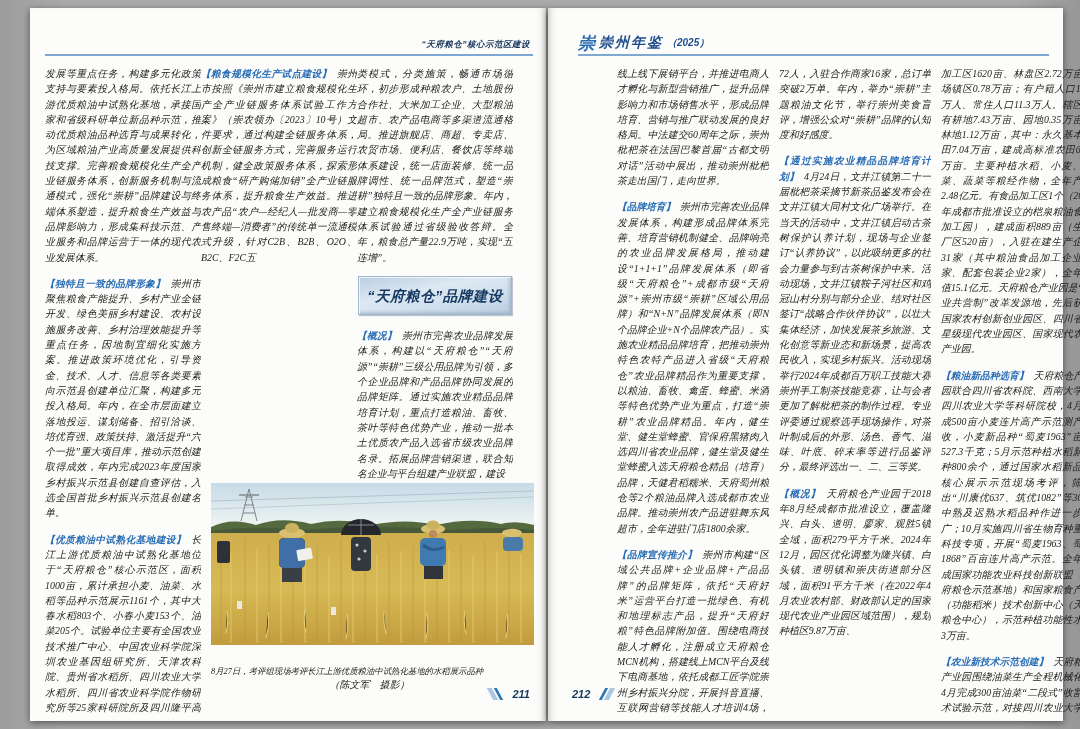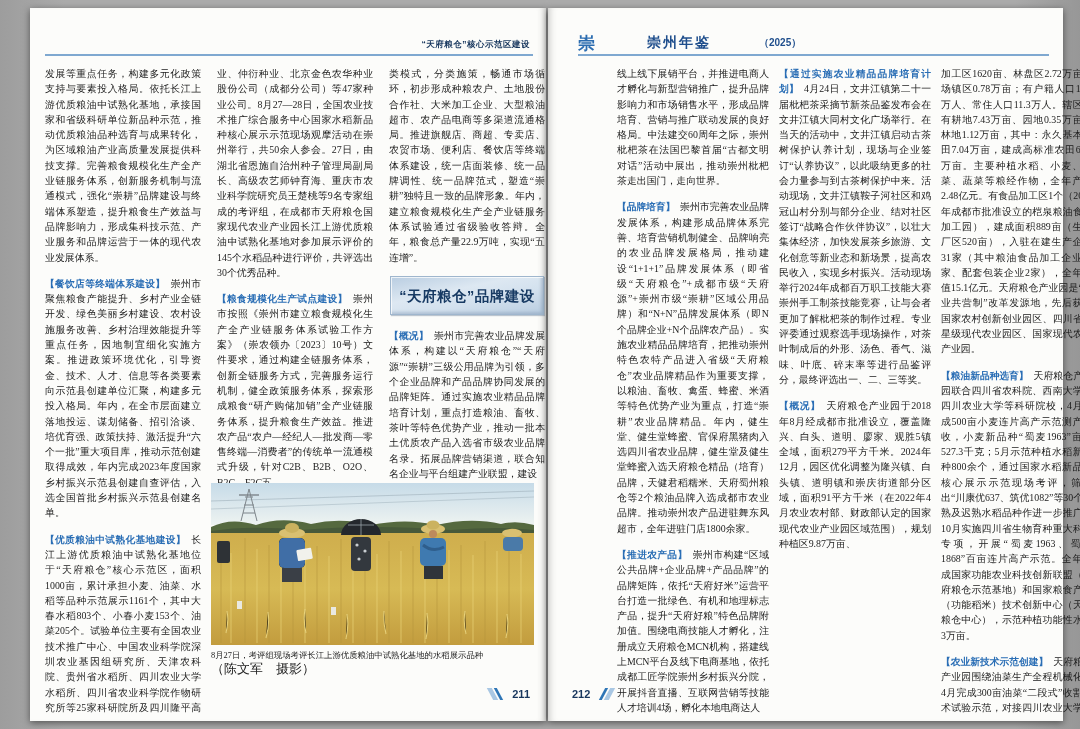--- a/index.html
+++ b/index.html
@@ -2,60 +2,60 @@
 <html><head>
 <meta charset="utf-8">
 <style>
   html,body{margin:0;padding:0;}
   body{
     width:1080px;height:729px;overflow:hidden;
     background:linear-gradient(90deg,#9d9d9d,#ababab 6%,#ababab 94%,#979797);
     font-family:"Liberation Serif","DejaVu Serif",serif;
   }
   .spread{position:relative;width:1080px;height:729px;}
-  .page{position:absolute;top:8px;height:713px;background:#fcfcfa;}
+  .page{position:absolute;top:8px;height:713px;background:#fcfcfa;font-style:italic;}
   .page.left{left:30px;width:516px;box-shadow:0 2px 7px rgba(0,0,0,.5), inset -7px 0 9px -7px rgba(0,0,0,.30);}
   .page.right{left:548px;width:515px;box-shadow:0 2px 7px rgba(0,0,0,.5), inset 7px 0 9px -7px rgba(0,0,0,.30);}
 
   
   .runhead{position:absolute;top:31px;font-family:"Liberation Sans","DejaVu Sans",sans-serif;
     font-weight:bold;color:#17365d;}
   .page.left .runhead{right:16px;font-size:8.5px;letter-spacing:.5px;}
   .page.right .runhead{left:30px;display:flex;align-items:center;gap:4px;top:26px;}
   .logo-glyph{color:#2b6cb0;font-size:17px;line-height:1;font-weight:bold;}
-  .bookname{font-size:14px;color:#1f4e8c;letter-spacing:2px;margin-left:48px;}
-  .bookyear{font-size:10px;color:#1f4e8c;margin-left:44px;}
+  .bookname{font-size:14px;color:#1f4e8c;letter-spacing:2px;}
+  .bookyear{font-size:10px;color:#1f4e8c;}
   .rule{position:absolute;top:46px;height:2px;background:#7fa8d0;}
   .page.left .rule{left:15px;right:13px;}
   .page.right .rule{left:30px;right:14px;}
 
   
   .cols{position:absolute;top:58px;display:flex;}
-  .page.left .cols{left:15px;gap:16px;}
+  .page.left .cols{left:15px;gap:0;}
   .page.right .cols{left:30px;gap:10px;margin-left:39px;}
   .col{height:648px;overflow:hidden;}
   .page.left .col{width:156px;}
   .page.right .col{width:152px;}
   .para{margin:0 0 11px;font-size:9.9px;line-height:15.3px;color:#1b1b1b;
     text-align:justify;text-justify:inter-character;}
   .sec{color:#2a6eb5;font-weight:bold;font-family:"Liberation Sans","DejaVu Sans",sans-serif;font-size:9.7px;}
   .head-box{
     margin:7px 1px 13px;padding:9px 0 8px;text-align:center;
     font-family:"Liberation Sans","DejaVu Sans",sans-serif;
     font-size:14.5px;font-weight:bold;color:#173a63;line-height:1.4;letter-spacing:.5px;
     background:linear-gradient(168deg,#b9cde1 0%,#dde8f2 38%,#d3e1ee 62%,#b9cde1 100%);
     border:1px solid #9fb6cd;
     box-shadow:inset 1px 1px 0 rgba(255,255,255,.75), inset -2px -2px 3px rgba(125,148,175,.40), 1px 1px 1px rgba(110,130,155,.45);
   }
 
   
   .photo-wrap{position:absolute;left:181px;top:475px;width:323px;background:#fcfcfa;z-index:3;}
   .photo-wrap svg{display:block;}
-  .caption{margin-top:5px;font-size:8.4px;line-height:12.5px;color:#222;text-align:justify;text-justify:inter-character;}
-  .credit{font-size:13px;line-height:12.5px;color:#222;text-align:left;padding-right:6px;}
+  .caption{margin-top:21px;font-size:8.4px;line-height:12.5px;color:#222;text-align:justify;text-justify:inter-character;}
+  .credit{font-size:10px;line-height:12.5px;color:#222;text-align:center;padding-right:6px;}
 
   
   .folio{position:absolute;bottom:21px;display:flex;align-items:center;gap:12px;
     font-family:"Liberation Sans","DejaVu Sans",sans-serif;font-size:11px;font-weight:bold;color:#17365d;z-index:4;}
   .page.left .folio{right:16px;}
   .page.right .folio{left:24px;}
   .slashes{display:flex;gap:2px;}
   .sl{width:5px;height:12px;}
   .sl.a{background:#a9c7e3;}
   .sl.b{background:#2e75b6;width:3px;}
@@ -66,25 +66,24 @@
 <body>
 
 <div class="spread">
 
   <div class="page left">
     <div class="runhead">“天府粮仓”核心示范区建设</div>
     <div class="rule"></div>
     <div class="cols">
       <div class="col">
           <p class="para">发展等重点任务，构建多元化政策支持与要素投入格局。依托长江上游优质粮油中试熟化基地，承接国家和省级科研单位新品种示范，推动优质粮油品种选育与成果转化，为区域粮油产业高质量发展提供科技支撑。完善粮食规模化生产全产业链服务体系，创新服务机制与流通模式，强化“崇耕”品牌建设与终端体系塑造，提升粮食生产效益与品牌影响力，形成集科技示范、产业服务和品牌运营于一体的现代农业发展体系。</p>
-          <p class="para"><span class="sec">【餐饮店等终端体系建设】</span> 崇州市聚焦粮食产能提升、乡村产业全链开发、绿色美丽乡村建设、农村设施服务改善、乡村治理效能提升等重点任务，因地制宜细化实施方案。推进政策环境优化，引导资金、技术、人才、信息等各类要素向示范县创建单位汇聚，构建多元投入格局。年内，在全市层面建立落地投运、谋划储备、招引洽谈、培优育强、政策扶持、激活提升“六个一批”重大项目库，推动示范创建取得成效，年内完成2023年度国家乡村振兴示范县创建自查评估，入选全国首批乡村振兴示范县创建名单。</p>
+          <p class="para"><span class="sec">【独特且一致的品牌形象】</span> 崇州市聚焦粮食产能提升、乡村产业全链开发、绿色美丽乡村建设、农村设施服务改善、乡村治理效能提升等重点任务，因地制宜细化实施方案。推进政策环境优化，引导资金、技术、人才、信息等各类要素向示范县创建单位汇聚，构建多元投入格局。年内，在全市层面建立落地投运、谋划储备、招引洽谈、培优育强、政策扶持、激活提升“六个一批”重大项目库，推动示范创建取得成效，年内完成2023年度国家乡村振兴示范县创建自查评估，入选全国首批乡村振兴示范县创建名单。</p>
           <p class="para"><span class="sec">【优质粮油中试熟化基地建设】</span> 长江上游优质粮油中试熟化基地位于“天府粮仓”核心示范区，面积1000亩，累计承担小麦、油菜、水稻等品种示范展示1161个，其中大春水稻803个、小春小麦153个、油菜205个。试验单位主要有全国农业技术推广中心、中国农业科学院深圳农业基因组研究所、天津农科院、贵州省水稻所、四川农业大学水稻所、四川省农业科学院作物研究所等25家科研院所及四川隆平高科种</p>
         </div>
       <div class="col">
-          <p class="para">业、仲衍种业、北京金色农华种业股份公司（成都分公司）等47家种业公司。8月27—28日，全国农业技术推广综合服务中心国家水稻新品种核心展示示范现场观摩活动在崇州举行，共50余人参会。27日，由湖北省恩施自治州种子管理局副局长、高级农艺师钟育海、重庆市农业科学院研究员王楚桃等9名专家组成的考评组，在成都市天府粮仓国家现代农业产业园长江上游优质粮油中试熟化基地对参加展示评价的145个水稻品种进行评价，共评选出30个优秀品种。</p>
           <p class="para"><span class="sec">【粮食规模化生产试点建设】</span> 崇州市按照《崇州市建立粮食规模化生产全产业链服务体系试验工作方案》（崇农领办〔2023〕10号）文件要求，通过构建全链服务体系，创新全链服务方式，完善服务运行机制，健全政策服务体系，探索形成粮食“研产购储加销”全产业链服务体系，提升粮食生产效益。推进农产品“农户—经纪人—批发商—零售终端—消费者”的传统单一流通模式升级，针对C2B、B2B、O2O、B2C、F2C五</p>
         </div>
       <div class="col">
           <p class="para">类模式，分类施策，畅通市场循环，初步形成种粮农户、土地股份合作社、大米加工企业、大型粮油超市、农产品电商等多渠道流通格局。推进旗舰店、商超、专卖店、农贸市场、便利店、餐饮店等终端体系建设，统一店面装修、统一品牌调性、统一品牌范式，塑造“崇耕”独特且一致的品牌形象。年内，建立粮食规模化生产全产业链服务体系试验通过省级验收答辩。全年，粮食总产量22.9万吨，实现“五连增”。</p>
           <div class="head-box">
             <div>“天府粮仓”品牌建设</div>
           </div>
           <p class="para"><span class="sec">【概况】</span> 崇州市完善农业品牌发展体系，构建以“天府粮仓”“天府源”“崇耕”三级公用品牌为引领，多个企业品牌和产品品牌协同发展的品牌矩阵。通过实施农业精品品牌培育计划，重点打造粮油、畜牧、茶叶等特色优势产业，推动一批本土优质农产品入选省市级农业品牌名录。拓展品牌营销渠道，联合知名企业与平台组建产业联盟，建设</p>
         </div>
     </div>
@@ -171,23 +170,24 @@
     <div class="runhead">
       <span class="logo-glyph">崇</span>
       <span class="bookname">崇州年鉴</span>
       <span class="bookyear">（2025）</span>
     </div>
     <div class="rule"></div>
     <div class="cols">
       <div class="col">
           <p class="para">线上线下展销平台，并推进电商人才孵化与新型营销推广，提升品牌影响力和市场销售水平，形成品牌培育、营销与推广联动发展的良好格局。中法建交60周年之际，崇州枇杷茶在法国巴黎首届“古都文明对话”活动中展出，推动崇州枇杷茶走出国门，走向世界。</p>
           <p class="para"><span class="sec">【品牌培育】</span> 崇州市完善农业品牌发展体系，构建形成品牌体系完善、培育营销机制健全、品牌响亮的农业品牌发展格局，推动建设“1+1+1”品牌发展体系（即省级“天府粮仓”+成都市级“天府源”+崇州市级“崇耕”区域公用品牌）和“N+N”品牌发展体系（即N个品牌企业+N个品牌农产品）。实施农业精品品牌培育，把推动崇州特色农特产品进入省级“天府粮仓”农业品牌精品作为重要支撑，以粮油、畜牧、禽蛋、蜂蜜、米酒等特色优势产业为重点，打造“崇耕”农业品牌精品。年内，健生堂、健生堂蜂蜜、官保府黑猪肉入选四川省农业品牌，健生堂及健生堂蜂蜜入选天府粮仓精品（培育）品牌，天健君稻糯米、天府蜀州粮仓等2个粮油品牌入选成都市农业品牌。推动崇州农产品进驻舞东风超市，全年进驻门店1800余家。</p>
-          <p class="para"><span class="sec">【推进农产品】</span> 崇州市构建“区域公共品牌+企业品牌+产品品牌”的品牌矩阵，依托“天府好米”运营平台打造一批绿色、有机和地理标志产品，提升“天府好粮”特色品牌附加值。围绕电商技能人才孵化，注册成立天府粮仓MCN机构，搭建线上MCN平台及线下电商基地，依托成都工匠学院崇州乡村振兴分院，开展抖音直播、互联网营销等技能人才培训4场，孵化本地电商达人</p>
-        </div>
-      <div class="col">
+          <p class="para"><span class="sec">【品牌宣传推介】</span> 崇州市构建“区域公共品牌+企业品牌+产品品牌”的品牌矩阵，依托“天府好米”运营平台打造一批绿色、有机和地理标志产品，提升“天府好粮”特色品牌附加值。围绕电商技能人才孵化，注册成立天府粮仓MCN机构，搭建线上MCN平台及线下电商基地，依托成都工匠学院崇州乡村振兴分院，开展抖音直播、互联网营销等技能人才培训4场，孵化本地电商达人</p>
+        </div>
+      <div class="col">
+          <p class="para">72人，入驻合作商家16家，总订单突破2万单。年内，举办“崇耕”主题粮油文化节，举行崇州美食盲评，增强公众对“崇耕”品牌的认知度和好感度。</p>
           <p class="para"><span class="sec">【通过实施农业精品品牌培育计划】</span> 4月24日，文井江镇第二十一届枇杷茶采摘节新茶品鉴发布会在文井江镇大同村文化广场举行。在当天的活动中，文井江镇启动古茶树保护认养计划，现场与企业签订“认养协议”，以此吸纳更多的社会力量参与到古茶树保护中来。活动现场，文井江镇鞍子河社区和鸡冠山村分别与部分企业、结对社区签订“战略合作伙伴协议”，以壮大集体经济，加快发展茶乡旅游、文化创意等新业态和新场景，提高农民收入，实现乡村振兴。活动现场举行2024年成都百万职工技能大赛崇州手工制茶技能竞赛，让与会者更加了解枇杷茶的制作过程。专业评委通过观察选手现场操作，对茶叶制成后的外形、汤色、香气、滋味、叶底、碎末率等进行品鉴评分，最终评选出一、二、三等奖。</p>
           <p class="para"><span class="sec">【概况】</span> 天府粮仓产业园于2018年8月经成都市批准设立，覆盖隆兴、白头、道明、廖家、观胜5镇全域，面积279平方千米。2024年12月，园区优化调整为隆兴镇、白头镇、道明镇和崇庆街道部分区域，面积91平方千米（在2022年4月农业农村部、财政部认定的国家现代农业产业园区域范围），规划种植区9.87万亩、</p>
         </div>
       <div class="col">
           <p class="para">加工区1620亩、林盘区2.72万亩、场镇区0.78万亩；有户籍人口12.1万人、常住人口11.3万人。辖区内有耕地7.43万亩、园地0.35万亩、林地1.12万亩，其中：永久基本农田7.04万亩，建成高标准农田6.85万亩。主要种植水稻、小麦、油菜、蔬菜等粮经作物，全年产值2.48亿元。有食品加工区1个（2013年成都市批准设立的桤泉粮油食品加工园），建成面积889亩（生产厂区520亩），入驻在建生产企业31家（其中粮油食品加工企业29家、配套包装企业2家），全年产值15.1亿元。天府粮仓产业园是“农业共营制”改革发源地，先后获评国家农村创新创业园区、四川省五星级现代农业园区、国家现代农业产业园。</p>
           <p class="para"><span class="sec">【粮油新品种选育】</span> 天府粮仓产业园联合四川省农科院、西南大学、四川农业大学等科研院校，4月完成500亩小麦连片高产示范测产验收，小麦新品种“蜀麦1963”亩产527.3千克；5月示范种植水稻新品种800余个，通过国家水稻新品种核心展示示范现场考评，筛选出“川康优637、筑优1082”等30个中熟及迟熟水稻品种作进一步推广；10月实施四川省生物育种重大科技专项，开展“蜀麦1963、蜀麦1868”百亩连片高产示范。全年建成国家功能农业科技创新联盟（天府粮仓示范基地）和国家粮食产业（功能稻米）技术创新中心（天府粮仓中心），示范种植功能性水稻3万亩。</p>
           <p class="para"><span class="sec">【农业新技术示范创建】</span> 天府粮仓产业园围绕油菜生产全程机械化，4月完成300亩油菜“二段式”收割技术试验示范，对接四川农业大学，引进“荣胜优520”等低镉优质</p>
         </div>
     </div>
     <div class="folio">

